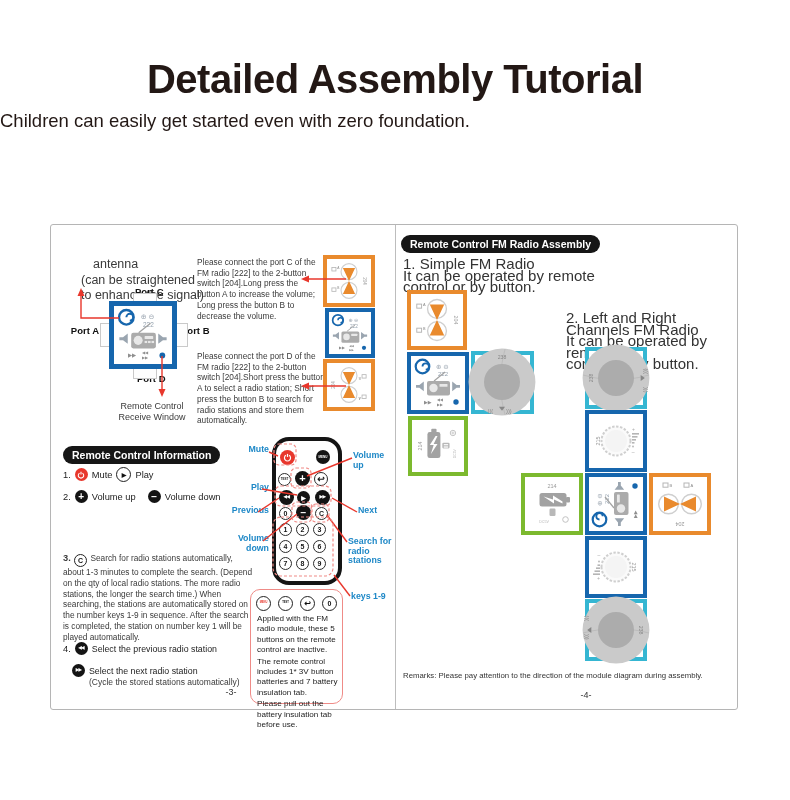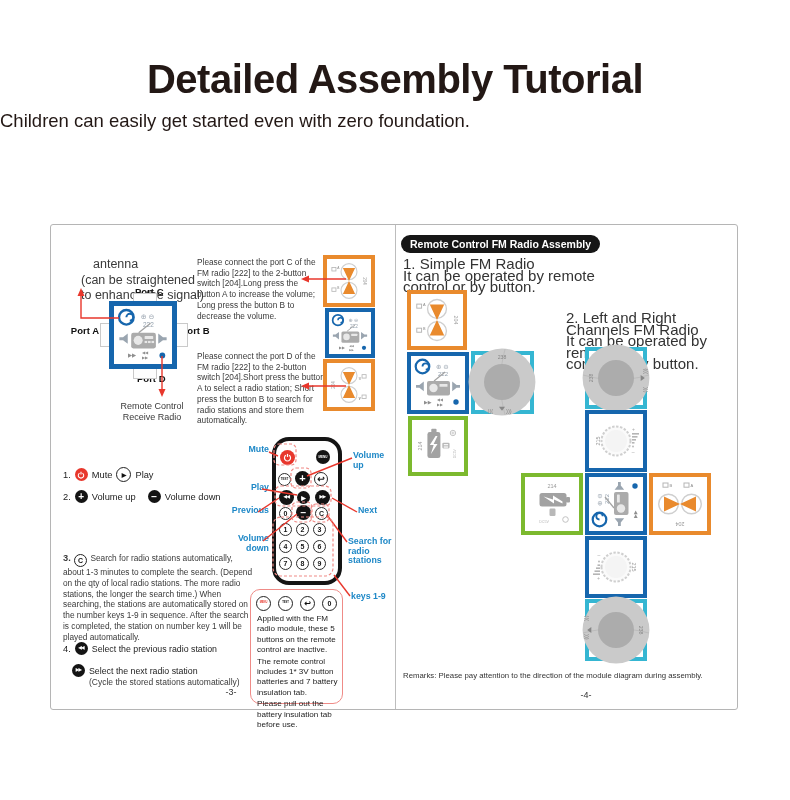--- a/index.html
+++ b/index.html
@@ -102,21 +102,21 @@
       <path d="M5,29 h3.4 l4.4,-3.4 v9.6 l-4.4,-3.4 H5 z" fill="#9aa5b0"></path>
       <path d="M49,29 h-3.4 l-4.4,-3.4 v9.6 l4.4,-3.4 H49 z" fill="#9aa5b0"></path>
       <text x="13" y="47.5" font-size="5" fill="#8f8f8f">▶▶</text>
       <text x="26" y="45" font-size="3.8" fill="#8f8f8f">◀◀</text>
       <text x="26" y="49.5" font-size="3.8" fill="#8f8f8f">▶▶</text>
       <circle cx="45" cy="46" r="2.7" fill="#1666ad"></circle>
     </svg>
   </div>
 
   <div class="txt" style="left:55px;top:176px;width:92px;text-align:center;font-size:9px;line-height:11px;white-space:pre-line">Remote Control
-Receive Radio</div>
+Receive Window</div>
 
   <div class="txt para" style="left:146px;top:32px;width:126px">Please connect the port C of the FM radio [222] to the 2-button switch [204].Long press the button A to increase the volume; Long press the button B to decrease the volume.</div>
   <div class="txt para" style="left:146px;top:126px;width:130px">Please connect the port D of the FM radio [222] to the 2-button switch [204].Short press the button A to select a radio station; Short press the button B to search for radio stations and store them automatically.</div>
 
   <div class="mod bd-orange" style="left:272px;top:30px;width:52px;height:52px">
     <svg class="face" viewBox="0 0 54 54">
       <circle cx="27" cy="15.5" r="9.8" fill="#fff" stroke="#cfcfcf" stroke-width="1.4"></circle>
       <circle cx="27" cy="38.5" r="9.8" fill="#fff" stroke="#cfcfcf" stroke-width="1.4"></circle>
       <path d="M19.5,11 L34.5,11 L19.5,43 L34.5,43 Z" fill="#e98a2d"></path>
       <rect x="6" y="10.5" width="5" height="4.2" fill="none" stroke="#b5b5b5"></rect>
@@ -152,20 +152,21 @@
       <circle cx="27" cy="38.5" r="9.8" fill="#fff" stroke="#cfcfcf" stroke-width="1.4"></circle>
       <path d="M19.5,11 L34.5,11 L19.5,43 L34.5,43 Z" fill="#e98a2d"></path>
       <rect x="6" y="10.5" width="5" height="4.2" fill="none" stroke="#b5b5b5"></rect>
       <text x="12.5" y="12" font-size="4" fill="#8a8a8a">A</text>
       <rect x="6" y="35.5" width="5" height="4.2" fill="none" stroke="#b5b5b5"></rect>
       <text x="12.5" y="37" font-size="4" fill="#8a8a8a">B</text>
       <text transform="rotate(90 46.5 27)" x="46.5" y="29" text-anchor="middle" font-size="5.5" fill="#9a9a9a">204</text>
     </svg>
   </div>
 
+  <div class="pill" style="left:12px;top:221px">Remote Control Information</div>
 
   <div class="item" style="left:12px;top:242px">
     <span>1.</span>
     <span class="ic red" style="width:13px;height:13px">
       <svg viewBox="0 0 10 10" width="8" height="8">
           <path d="M5,1 v3.4" stroke="#fff" stroke-width="1.4"></path>
           <path d="M3.2,2.6 a3.4,3.4 0 1 0 3.6,0" fill="none" stroke="#fff" stroke-width="1.3"></path>
         </svg>
     </span>
     <span>Mute</span>

